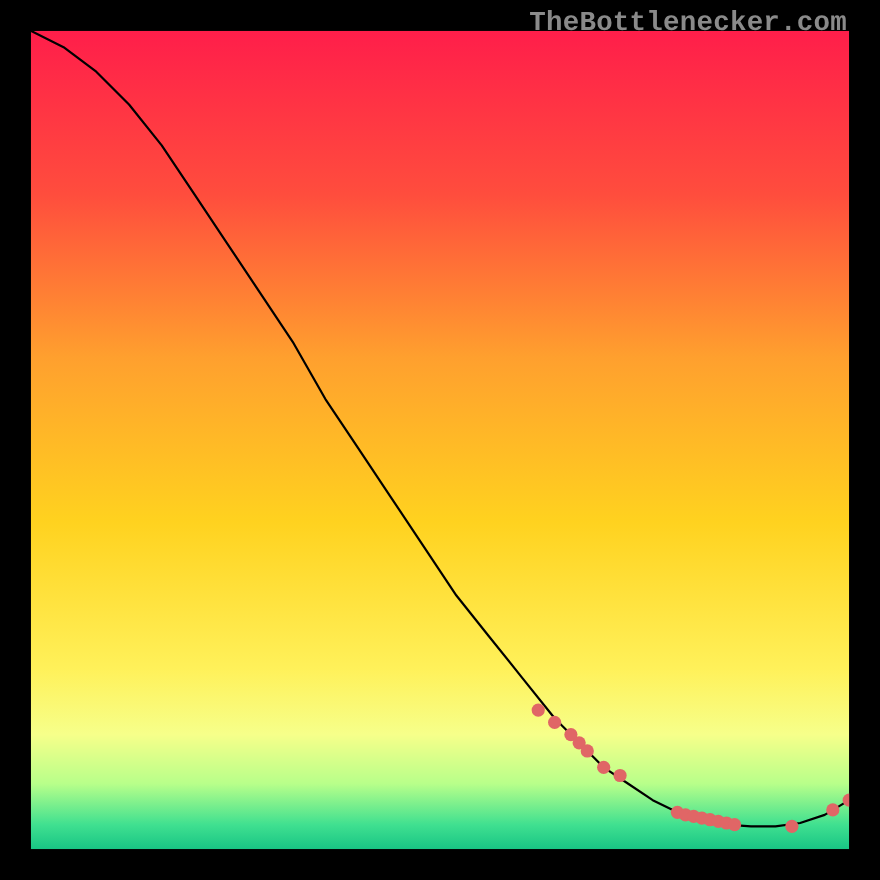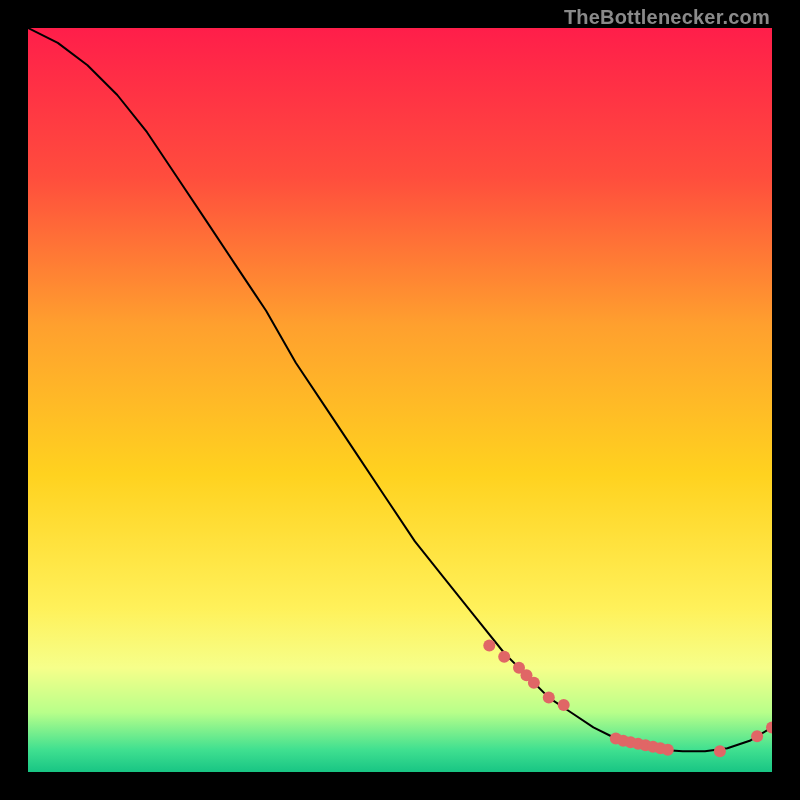--- a/index.html
+++ b/index.html
@@ -14,22 +14,22 @@
     position: absolute;
     left: 28px;
     top: 28px;
     width: 744px;
     height: 744px;
   }
   .watermark {
     position: absolute;
     top: 6px;
     right: 30px;
-    font-family: Liberation Sans, sans-serif;
-    font-size: 20px;
+    font-family: Liberation Mono, monospace;
+    font-size: 25px;
     font-weight: 600;
     color: #8a8a8a;
     letter-spacing: 0.2px;
   }
   svg.curve {
     position: absolute;
     inset: 0;
     width: 100%;
     height: 100%;
   }

